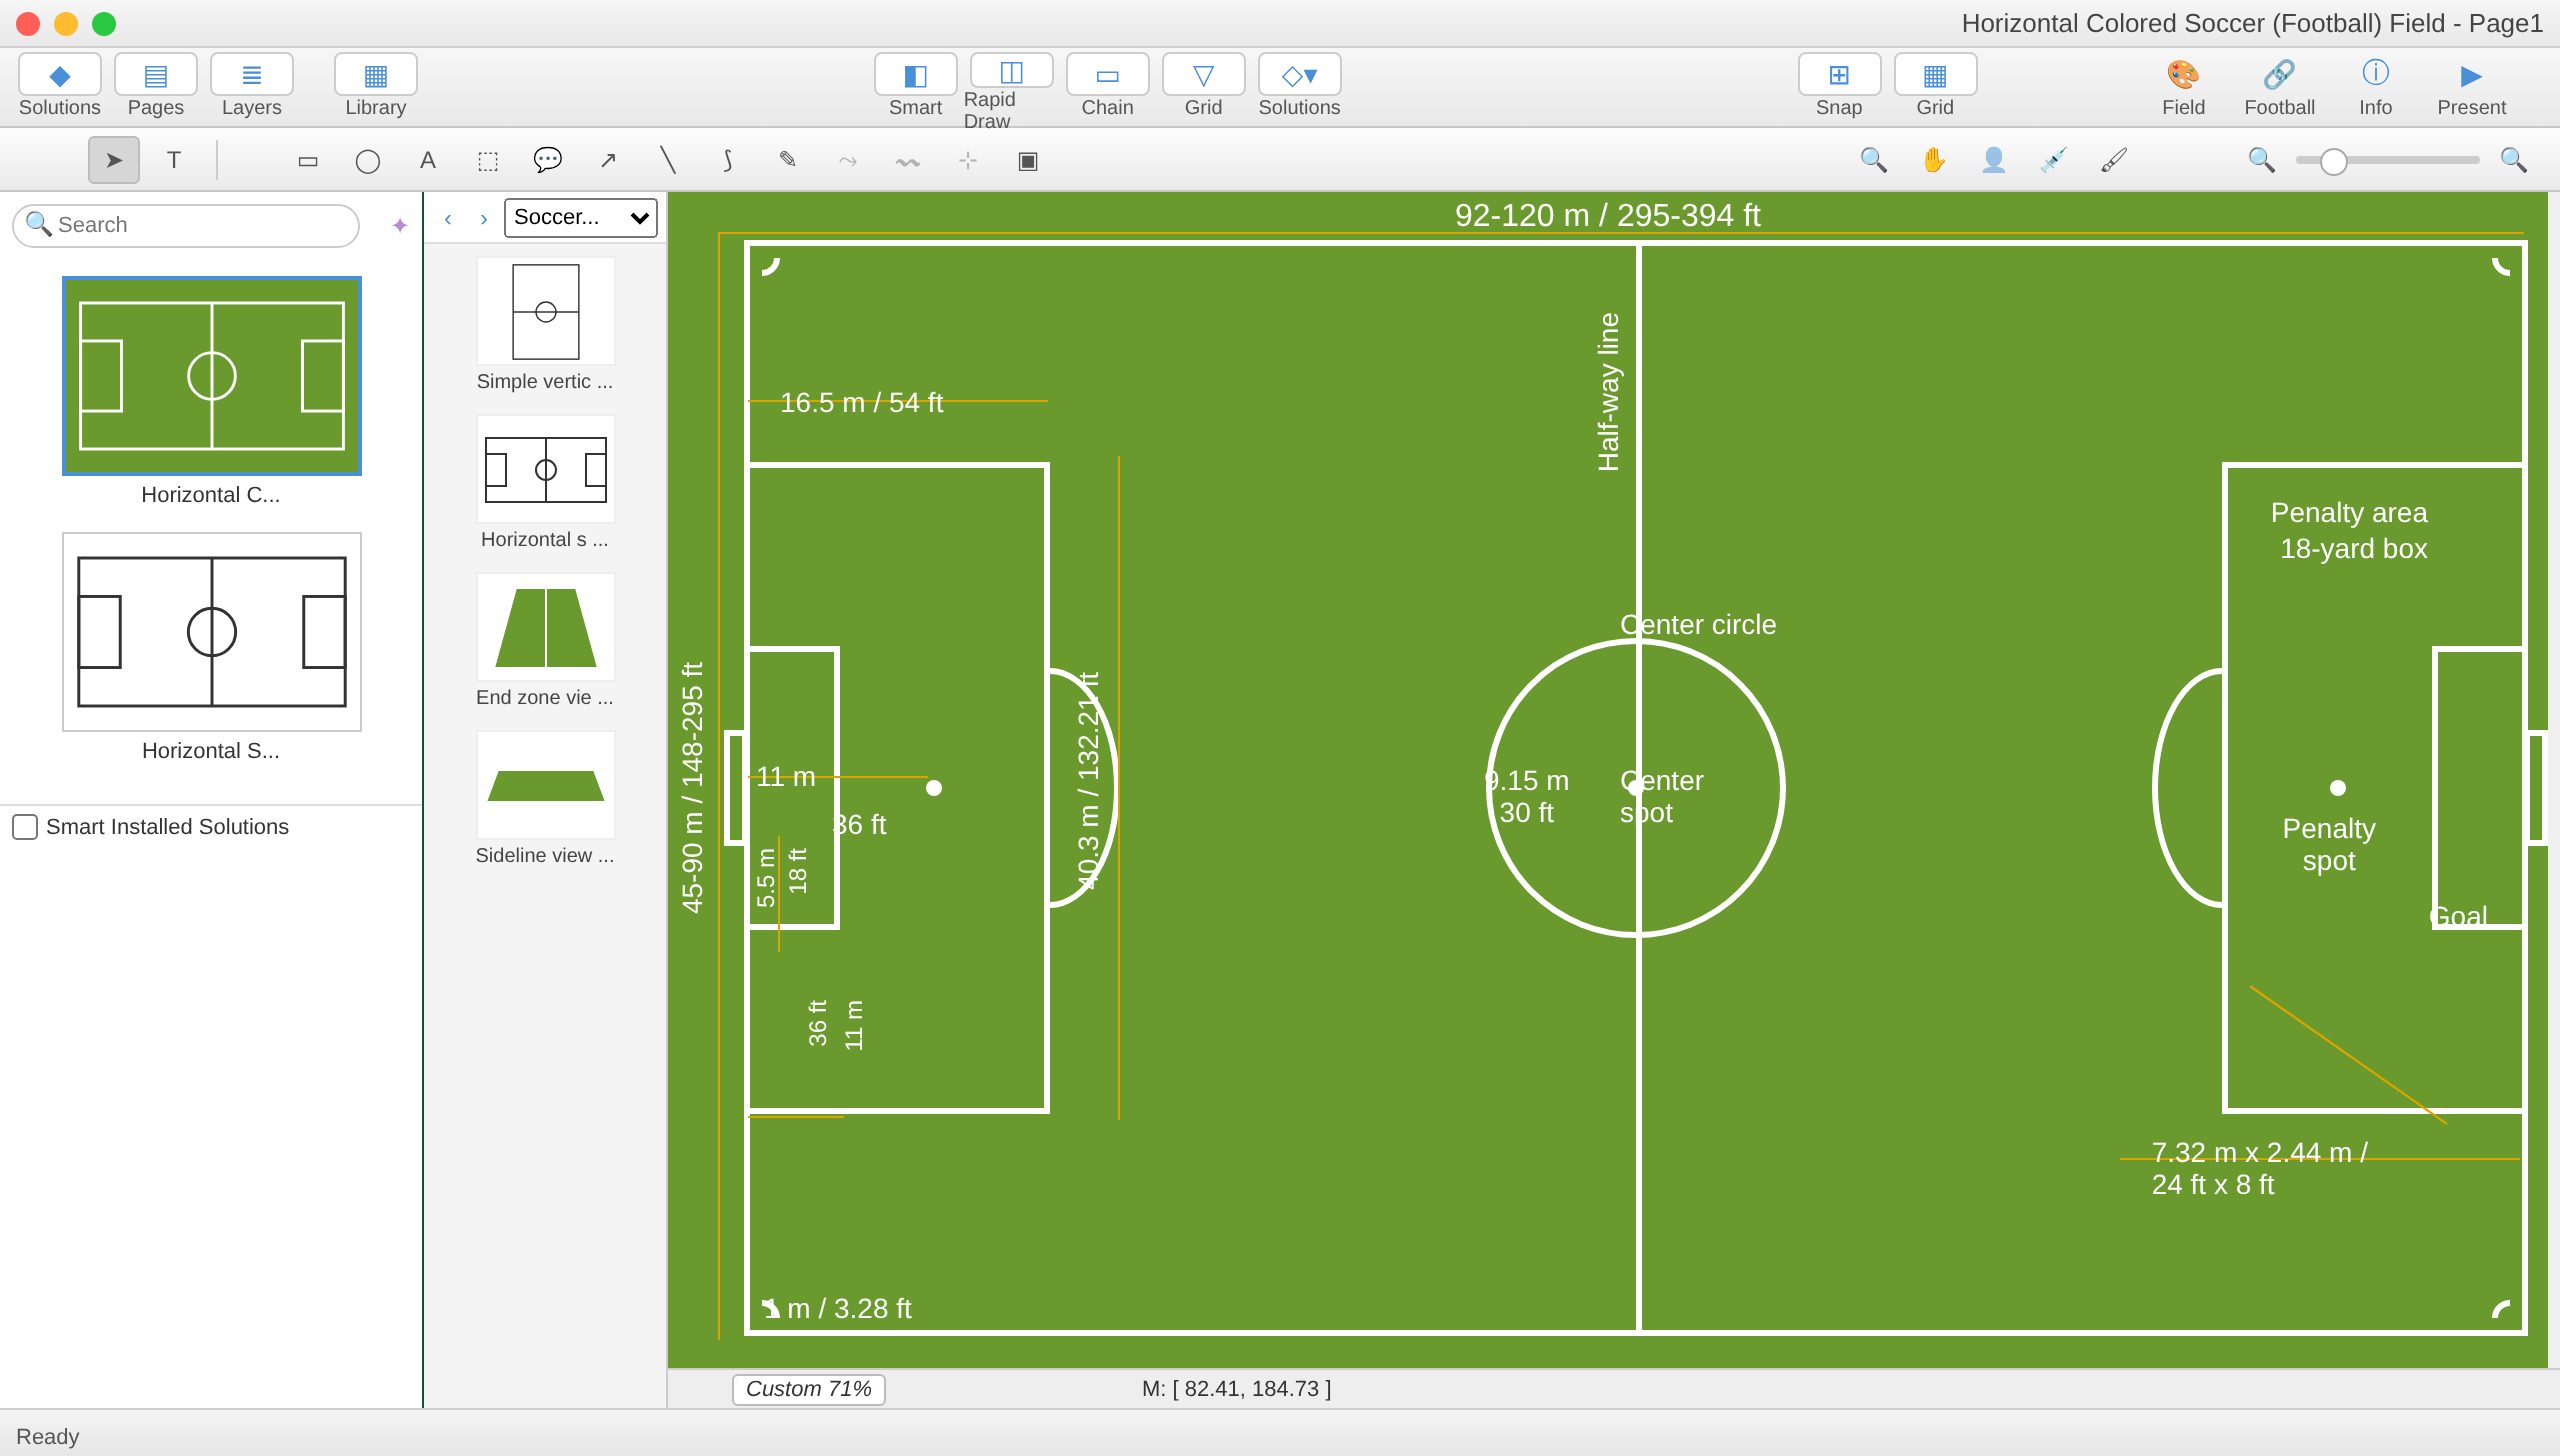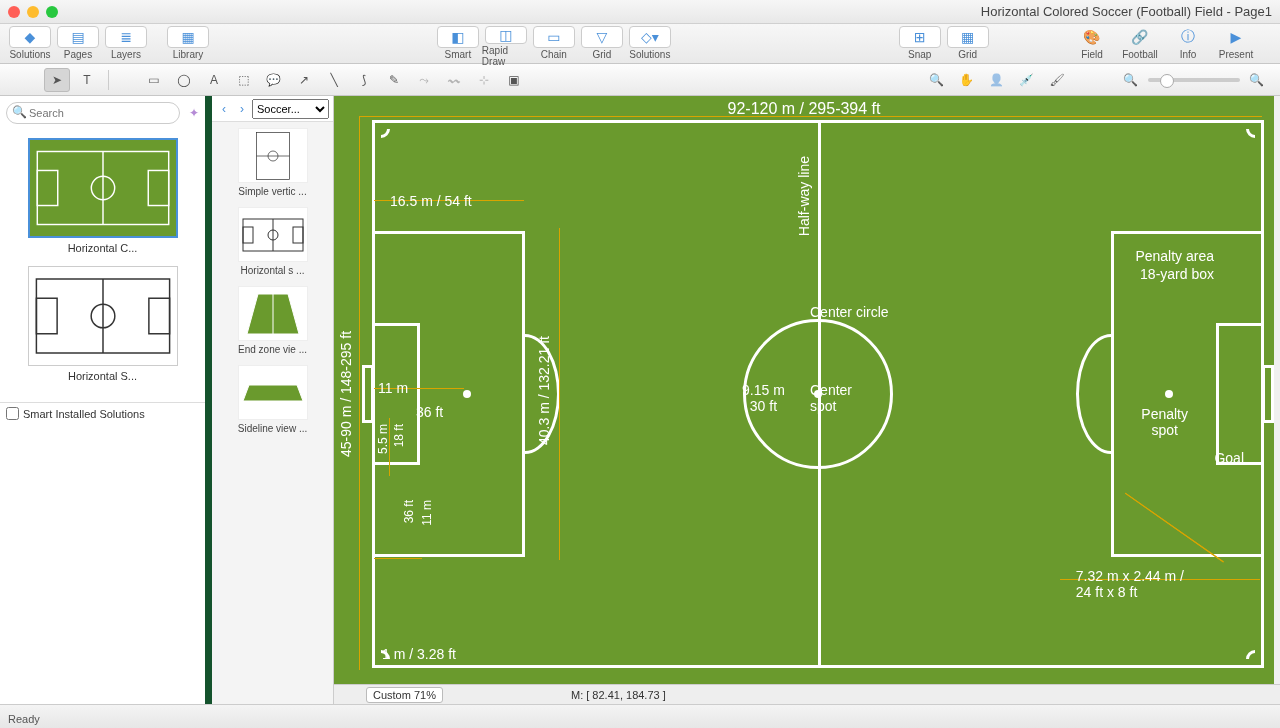--- a/index.html
+++ b/index.html
@@ -16,21 +16,21 @@
 .tool-btn.noframe .ico { background:transparent; border:none; }
 .spacer { flex: 1; }
 .icon-toolbar { height: 32px; background: linear-gradient(#fdfdfd,#eaeaea); border-bottom: 1px solid #c7c7c7; display:flex; align-items:center; padding: 0 10px; gap:4px; }
 .ibtn { width:26px; height:24px; display:flex; align-items:center; justify-content:center; border:1px solid transparent; border-radius:3px; cursor:pointer; color:#555; }
 .ibtn.sel { background:#d6d6d6; border-color:#bcbcbc; }
 .sep { width:1px; height:20px; background:#ccc; margin:0 4px; }
 .zoom-slider { width:92px; height:4px; background:#ccc; border-radius:2px; position:relative; }
 .zoom-slider::after { content:""; position:absolute; left:12px; top:-4px; width:12px; height:12px; background:#fff; border:1px solid #aaa; border-radius:50%; }
 
 .workspace { display:flex; height: 608px; }
-.left-panel { width:212px; background:#fff; border-right:7px solid #14532d; display:flex; flex-direction:column; }
+.left-panel { width:212px; background:#fff; border-right:1px solid #14532d; display:flex; flex-direction:column; }
 .search-row { padding:6px; display:flex; align-items:center; gap:4px; }
 .search-row input { flex:1; height:22px; border:1px solid #ccc; border-radius:11px; padding:0 8px 0 22px; font-size:11px; background:#fff; }
 .search-wrap { position:relative; flex:1; }
 .search-wrap::before { content:"🔍"; position:absolute; left:6px; top:3px; font-size:12px; color:#999; }
 .tree { padding: 2px 8px; font-size:13px; }
 .tree-item { padding:3px 0; cursor:pointer; }
 .tree-item.cat { color:#2a6fc9; font-weight:500; }
 .tree-item.cat::before { content:"▸ "; color:#888; font-size:10px; }
 .tree-item.cat.open::before { content:"▾ "; }
 .tree-sub { padding-left:14px; color:#2a6fc9; font-weight:600; }
@@ -44,21 +44,21 @@
 .mid-head { height:26px; display:flex; align-items:center; padding:0 4px; gap:2px; border-bottom:1px solid #ddd; background:#fff; }
 .mid-head .nav { width:16px; text-align:center; color:#4a90d9; cursor:pointer; }
 .mid-head select { flex:1; font-size:11px; height:20px; }
 .shapes { overflow:auto; padding:6px 4px; }
 .shape { text-align:center; font-size:10px; color:#444; margin-bottom:10px; }
 .shape .sbox { width:70px; height:55px; margin:0 auto 3px; background:#fff; border:1px solid #eee; display:flex; align-items:center; justify-content:center; }
 
 .canvas-area { flex:1; background:#f0f0f0; position:relative; overflow:hidden; }
 .canvas-scroll { position:absolute; inset:0; overflow:auto; }
 .canvas-bottom { position:absolute; left:0; right:0; bottom:0; height:20px; background:#eee; border-top:1px solid #ccc; display:flex; align-items:center; font-size:11px; padding:0 4px; gap:8px; }
-.canvas-bottom .zoom-dd { border:1px solid #bbb; padding:1px 6px; border-radius:3px; background:#fff; }
+.canvas-bottom .zoom-dd { border:1px solid #bbb; padding:1px 6px; border-radius:3px; background:#fff;font-style:italic; }
 
 
 .field-wrap { position:absolute; left:0; top:0; width:940px; height:596px; }
 .field { position:absolute; left:0; top:0; width:940px; height:596px; background:#6a9a2d; }
 .pitch { position:absolute; left:38px; top:24px; right:10px; bottom:24px; border:3px solid #fff; }
 .label { position:absolute; color:#fff; font-size:14px; white-space:nowrap; }
 .dim-line { position:absolute; background:#d9a400; }
 .dim-line.v { width:1px; }
 .dim-line.h { height:1px; }
 .halfway { position:absolute; left:50%; top:0; bottom:0; width:3px; background:#fff; }

